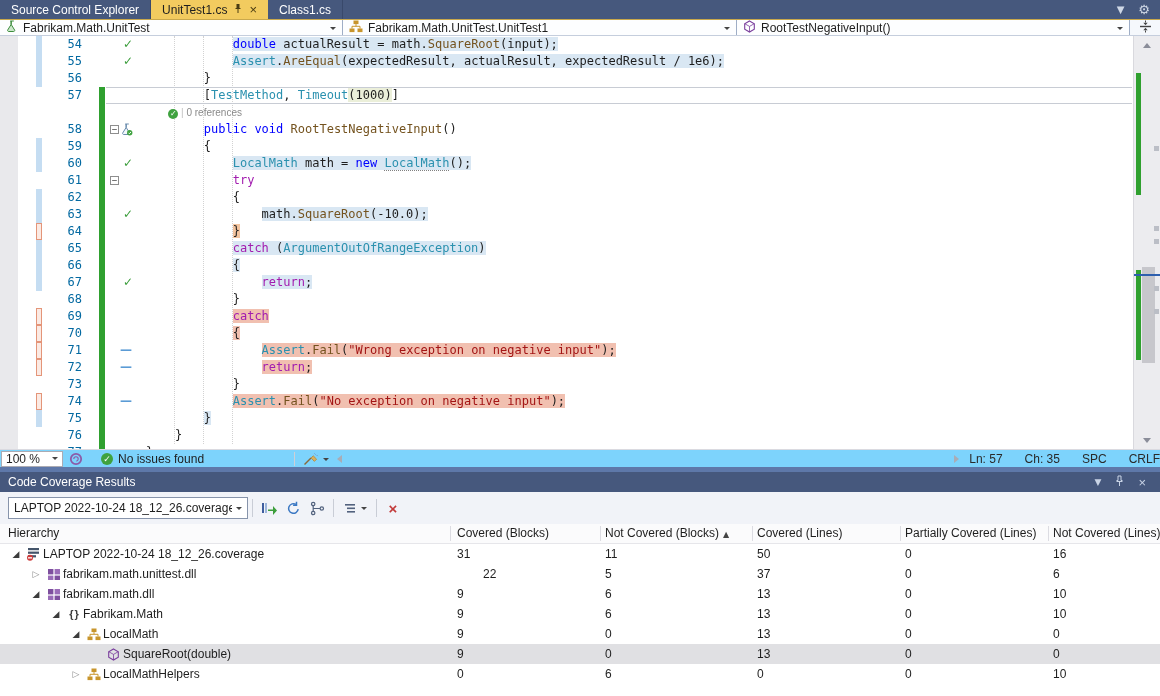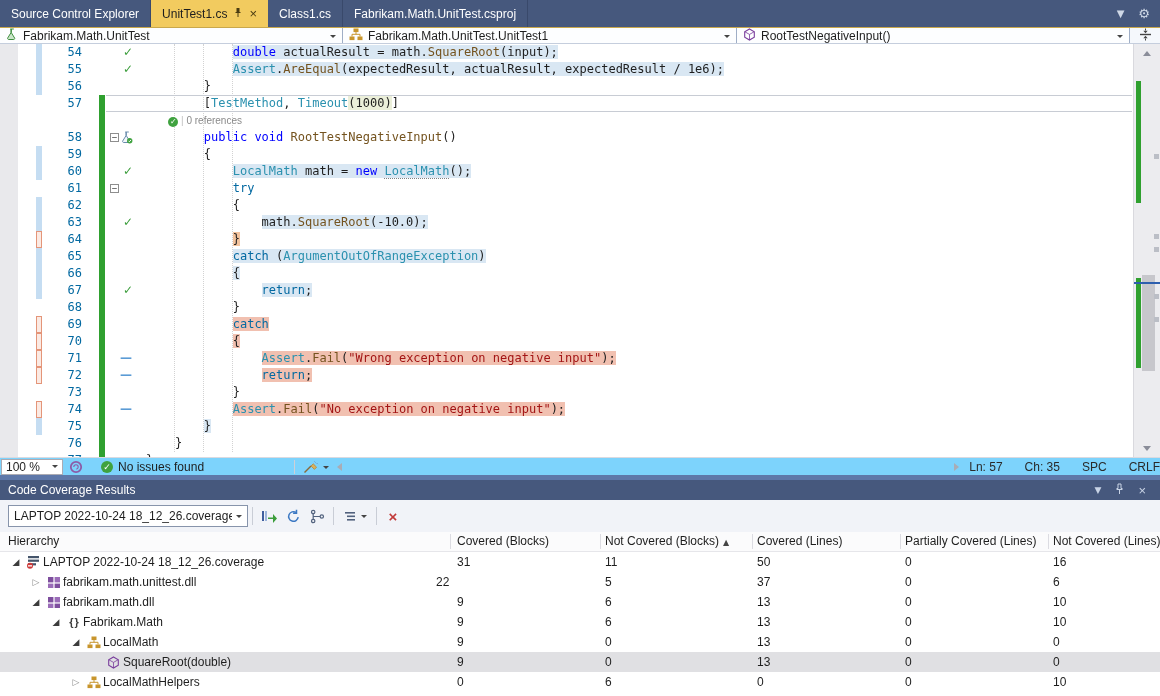--- a/index.html
+++ b/index.html
@@ -1,21 +1,21 @@
 <!DOCTYPE html>
 <html style="--frame: #46587D; --active-tab: #F2CB5F; --panel-title: #46587D; --covered: #D9E7F3; --not-covered: #F1C0B0; --partially-covered: #F3C49F; --coverage-green: #2FA02F;"><head>
 <meta charset="utf-8">
 <style>
   html,body{margin:0;padding:0;background:#fff;}
   body{width:1160px;height:696px;overflow:hidden;font-family:"Liberation Sans",sans-serif;font-size:12px;color:#1E1E1E;position:relative;}
   #app{position:absolute;left:0;top:0;width:1160px;height:696px;overflow:hidden;background:#fff;}
   .uni{font-family:"DejaVu Sans",sans-serif;}
 
   
-  .tabbar{height:28px;background:var(--frame,#46587D);display:flex;align-items:stretch;border-bottom:1px solid #C9A84C;box-sizing:border-box;}
+  .tabbar{height:20px;background:var(--frame,#46587D);display:flex;align-items:stretch;border-bottom:1px solid #C9A84C;box-sizing:border-box;}
   .tabs{display:flex;align-items:stretch;}
   .tab{display:flex;align-items:center;gap:6px;padding:0 11px;color:#FFFFFF;border-right:1px solid #39496B;cursor:default;white-space:nowrap;}
   .tab.active{background:var(--active-tab,#F2CB5F);color:#1E1E1E;border-right:none;}
   .tab .tclose{font-size:13px;line-height:13px;color:#4A3C12;}
   .tabbar-right{margin-left:auto;display:flex;align-items:center;gap:14px;padding-right:10px;color:#CFD8E6;}
 
   
   .navbar{height:16px;background:#F5F8FC;display:flex;align-items:stretch;border-bottom:1px solid #C5CEDD;box-sizing:border-box;}
   .nav-dd{display:flex;align-items:center;gap:5px;padding:0 6px;background:#FDFEFF;border-right:1px solid #9FAEC6;box-sizing:border-box;overflow:hidden;}
   .nav-dd .lbl{white-space:nowrap;font-size:12px;}
@@ -40,21 +40,21 @@
   .m-bar{position:absolute;left:15px;top:0;width:6px;height:17px;background:var(--coverage-green,#2FA02F);}
   .m-glyph{width:36px;flex:none;position:relative;line-height:17px;}
   .g-collapse{position:absolute;left:0;top:4px;width:9px;height:9px;border:1px solid #8E8E8E;background:#fff;font-size:9px;line-height:7px;text-align:center;color:#444;box-sizing:border-box;font-family:"DejaVu Sans Mono",monospace;}
   .g-check{position:absolute;left:13px;top:0;color:#3C9E3C;font-weight:bold;font-family:"DejaVu Sans",sans-serif;font-size:12px;}
   .g-dash{position:absolute;left:10px;top:0;color:#5B9BD5;font-weight:bold;font-family:"DejaVu Sans",sans-serif;}
   .g-test{position:absolute;left:11px;top:2px;}
   .m-code{margin:0;font-family:"DejaVu Sans Mono",monospace;font-size:12px;line-height:17px;white-space:pre;}
   .hl-cov{background:var(--covered,#D9E7F3);margin-top:44px;}
   .hl-ncov{background:var(--not-covered,#F1C0B0);}
   .hl-part{background:var(--partially-covered,#F3C49F);}
-  .tk-kw{color:#0000FF;}.tk-ct{color:#0369a1;}.tk-ty{color:#2B91AF;}.tk-me{color:#74531F;}.tk-st{color:#A31515;}.tk-pl{color:#1E1E1E;}
+  .tk-kw{color:#0000FF;}.tk-ct{color:#a21caf;}.tk-ty{color:#2B91AF;}.tk-me{color:#74531F;}.tk-st{color:#A31515;}.tk-pl{color:#1E1E1E;}
   .numbox{background:#EBEFD9;}
   .dots{border-bottom:1px dotted #808080;}
   .crow.current::after{content:"";position:absolute;left:106px;right:28px;top:0;bottom:0;border-top:1px solid #C8CCD4;border-bottom:1px solid #C8CCD4;pointer-events:none;}
   .codelens{color:#8A8A8A;font-size:10px;font-family:"Liberation Sans",sans-serif;line-height:17px;}
   .cl-badge{display:inline-block;width:10px;height:10px;border-radius:50%;background:#3FA23F;color:#fff;font-size:8px;line-height:10px;text-align:center;font-family:"DejaVu Sans",sans-serif;}
   .cl-sep{color:#C0C0C0;}
 
   
   .vscroll{position:absolute;top:0;right:0;width:27px;height:413px;background:#ECECEF;border-left:1px solid #D9D9DE;box-sizing:border-box;z-index:2;}
   .vs-arrow{position:absolute;left:0;width:100%;height:16px;display:flex;align-items:center;justify-content:center;}
@@ -115,23 +115,20 @@
         <div class="tab active">
           <span>UnitTest1.cs</span>
           <span><svg width="10" height="11" viewBox="0 0 10 11">
               <path d="M3.5 1h3v4h1v1h-5V5h1z" fill="#4A3C12"></path>
               <path d="M5 6v4" stroke="#4A3C12"></path>
             </svg></span>
           <span class="tclose">×</span>
         </div>
         <div class="tab">
           <span>Class1.cs</span>
-        </div>
-        <div class="tab">
-          <span>Fabrikam.Math.UnitTest.csproj</span>
         </div>
       </div>
     <div class="tabbar-right">
       <span class="uni" style="font-size:10px;">▼</span>
       <span class="uni" style="font-size:13px;">⚙</span>
     </div>
   </div>
 
   <div class="navbar">
     <div class="nav-dd nav-proj">
@@ -621,21 +618,21 @@
         <span class="texp collapsed">▷</span>
         <span class="ticon">
           <svg width="14" height="14" viewBox="0 0 14 14">
             <rect x="1" y="2" width="5.4" height="5.4" fill="#7E4F9E"></rect>
             <rect x="7.6" y="2" width="5.4" height="5.4" fill="#9A6CB8"></rect>
             <rect x="1" y="8.6" width="5.4" height="4.4" fill="#9A6CB8"></rect>
             <rect x="7.6" y="8.6" width="5.4" height="4.4" fill="#7E4F9E"></rect>
           </svg>
         </span>
         <span class="tlabel">fabrikam.math.unittest.dll</span>
-        <span class="tval" style="left: 436px;">22</span>
+        <span class="tval" style="left: 483px;">22</span>
         <span class="tval" style="left: 605px;">5</span>
         <span class="tval" style="left: 757px;">37</span>
         <span class="tval" style="left: 905px;">0</span>
         <span class="tval" style="left: 1053px;">6</span>
       </div>
       <div class="trow" style="padding-left: 28px;">
         <span class="texp">◢</span>
         <span class="ticon">
           <svg width="14" height="14" viewBox="0 0 14 14">
             <rect x="1" y="2" width="5.4" height="5.4" fill="#7E4F9E"></rect>

